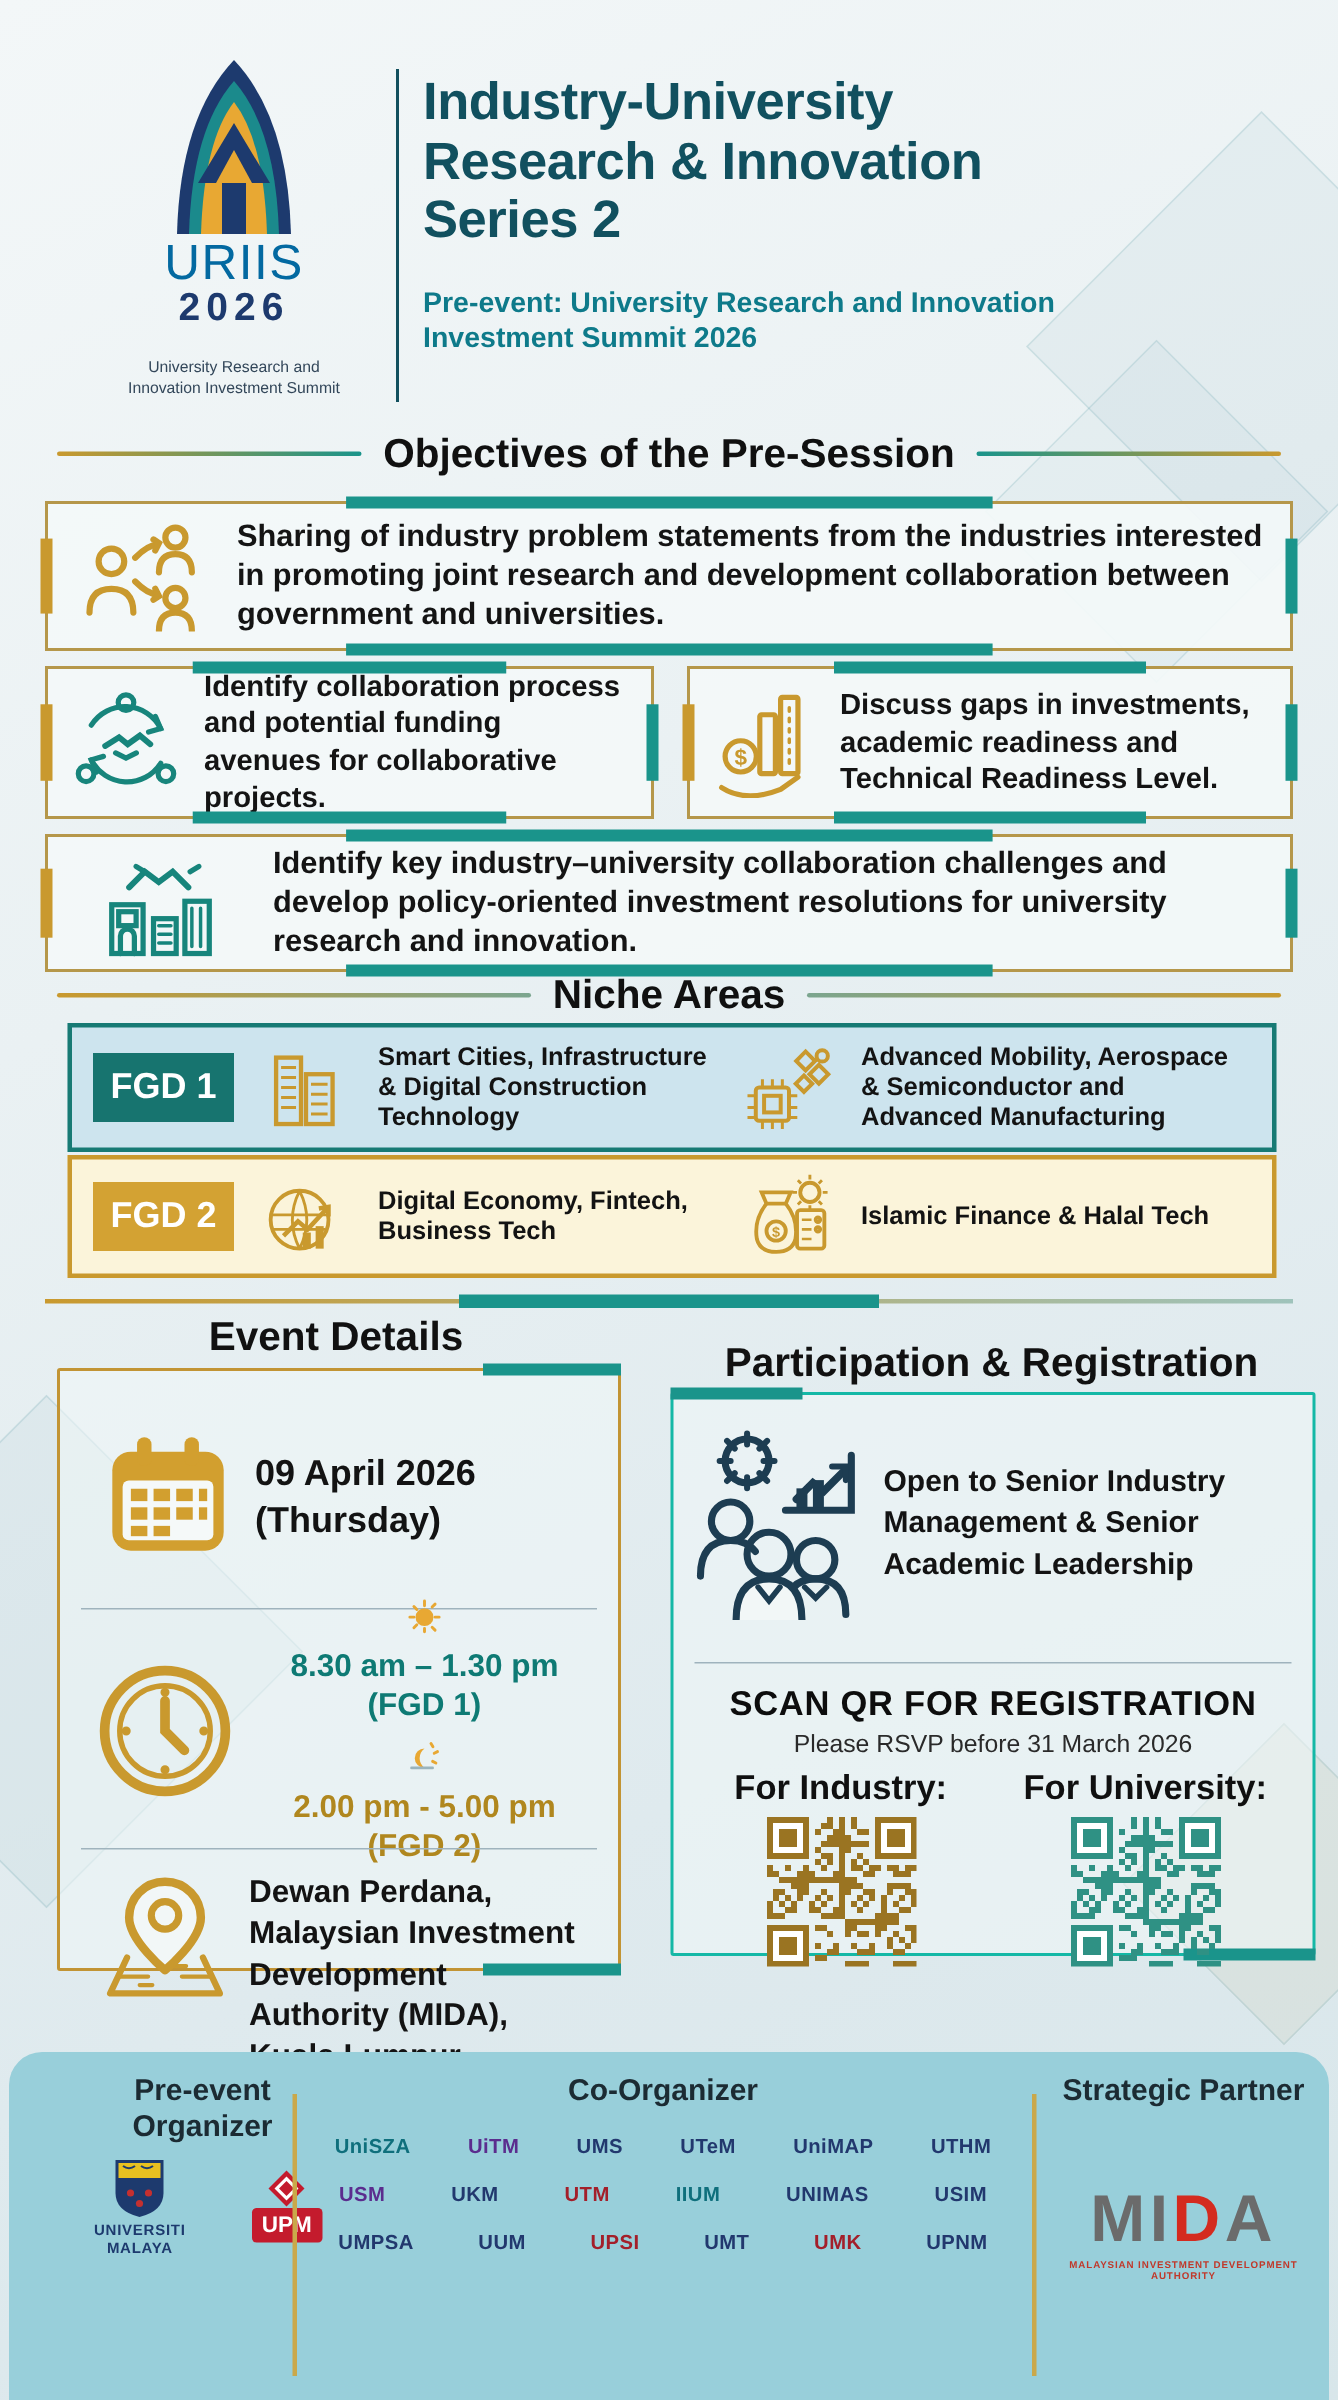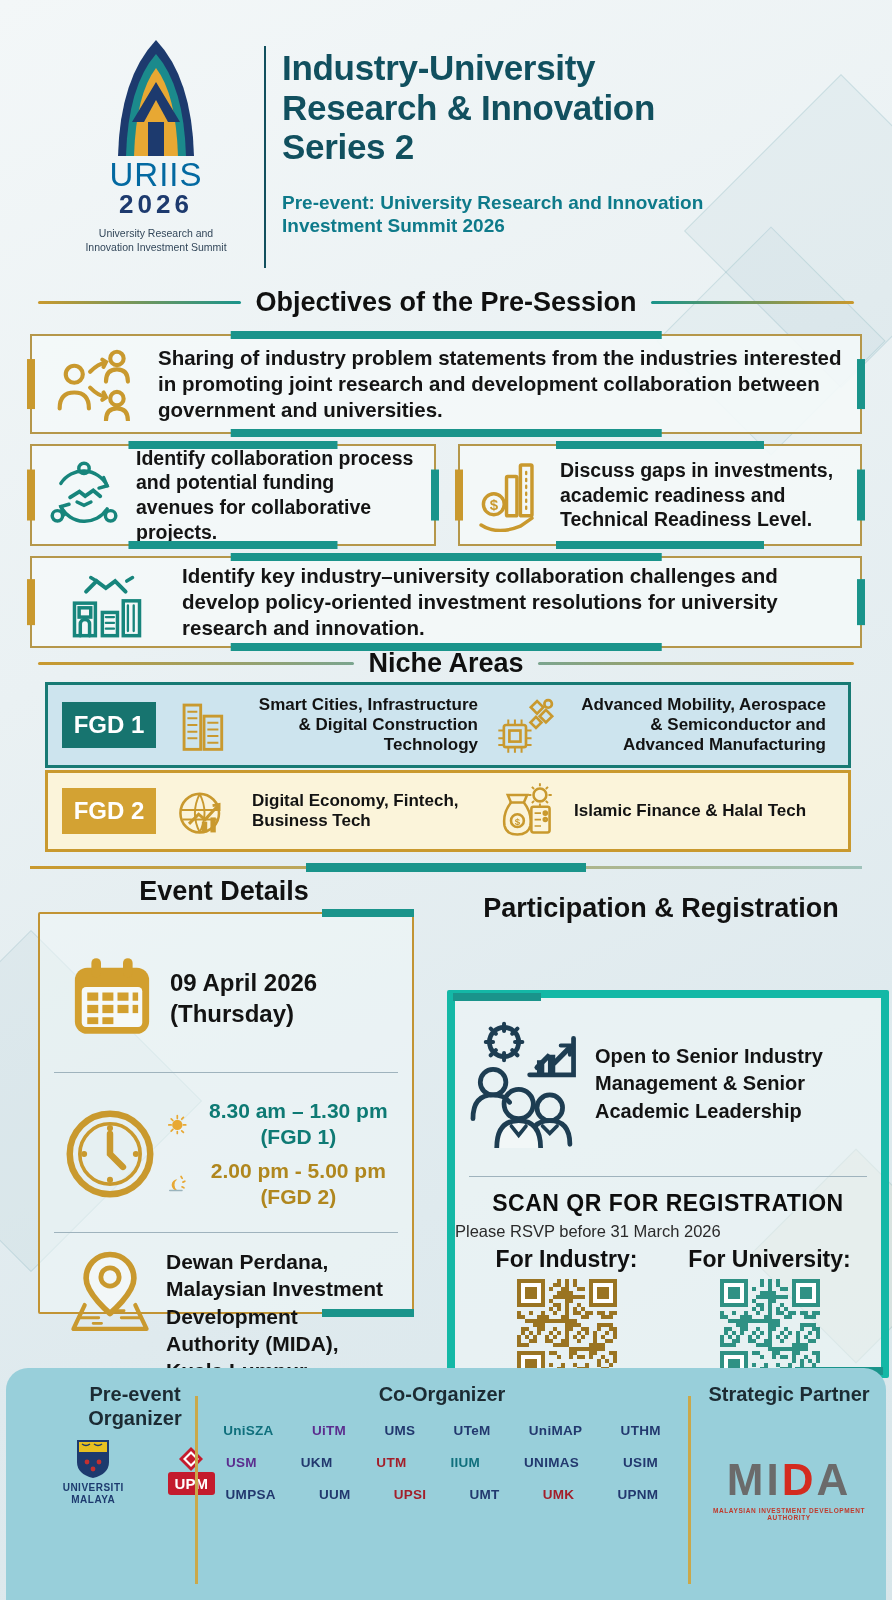--- a/index.html
+++ b/index.html
@@ -12,21 +12,21 @@
   .deco.d1{width:220px;height:220px;right:-60px;top:120px;background:rgba(150,190,200,.10);}
   .deco.d2{width:160px;height:160px;right:40px;top:260px;background:rgba(150,190,200,.08);}
   .deco.d3{width:240px;height:240px;left:-90px;top:980px;background:rgba(150,190,200,.10);}
   .deco.d4{width:150px;height:150px;right:-40px;top:1180px;background:rgba(200,180,120,.10);}
 
   
   .header{position:absolute;top:38px;left:62px;right:20px;height:232px;display:flex;}
   .logo-block{width:188px;text-align:center;flex:none;}
   .logo-acronym{font-size:33px;font-weight:400;color:#0369a1;letter-spacing:1px;margin-top:2px;line-height:1;}
   .logo-year{font-size:26px;font-weight:800;color:#1d3a6e;letter-spacing:4px;line-height:1.05;}
-  .logo-tagline{font-size:10.5px;color:#33475a;margin-top:8px;line-height:1.35;}
+  .logo-tagline{font-size:10.5px;color:#33475a;margin-top:20px;line-height:1.35;}
   .header-divider{width:2px;background:#12505e;margin:8px 16px 0 14px;height:222px;flex:none;}
   .title-block{padding-top:10px;}
   .title-line{font-size:35px;font-weight:800;color:#11505f;line-height:1.13;letter-spacing:-.3px;}
   .subtitle-line{font-size:19px;font-weight:700;color:#0e7a8a;line-height:1.22;}
   .subtitle-line.first{margin-top:24px;}
 
   
   .sec-head{position:absolute;display:flex;align-items:center;gap:14px;}
   .sec-head .line{flex:1;height:3px;background:linear-gradient(90deg,#1a948b,#c9992e);border-radius:2px;}
   .sec-head .line.rev{background:linear-gradient(90deg,#c9992e,#1a948b);}
@@ -59,39 +59,39 @@
   .sec-divider{position:absolute;left:30px;right:30px;height:3px;background:linear-gradient(90deg,#c9992e,#9fc3bb);}
   .sec-divider .mid{position:absolute;left:50%;top:-3px;transform:translateX(-50%);width:280px;height:9px;background:#1a948b;}
 
   
   .col-head{position:absolute;font-size:27px;font-weight:800;color:#111;text-align:center;}
   .panel{position:absolute;border-radius:2px;}
   .panel .acc{position:absolute;height:8px;background:#1a948b;}
   .event-panel{left:38px;width:372px;top:912px;height:398px;border:2px solid #c29434;background:rgba(240,247,248,.55);}
   .event-panel .acc.tr{top:-5px;right:-2px;width:92px;}
   .event-panel .acc.br{bottom:-5px;right:-2px;width:92px;}
-  .reg-panel{left:447px;width:426px;top:990px;height:372px;border:8px solid #14b8a6;background:rgba(240,247,248,.55);}
+  .reg-panel{left:447px;width:426px;top:928px;height:372px;border:2px solid #14b8a6;background:rgba(240,247,248,.55);}
   .reg-panel .acc.tl{top:-5px;left:-2px;width:88px;}
   .reg-panel .acc.br{bottom:-5px;right:-2px;width:88px;}
 
   .ev-row{position:absolute;left:14px;right:12px;display:flex;align-items:center;}
   .ev-ico{flex:none;display:flex;justify-content:center;}
   .ev-main{font-size:24px;font-weight:800;color:#131313;line-height:1.3;}
   .ev-hr{position:absolute;left:14px;right:14px;height:1px;background:#9fb3bd;}
-  .sess{display:flex;align-items:center;gap:8px;}
+  .sess{display:flex;align-items:center;gap:8px;flex-direction:column;}
   .sess .txt{font-weight:800;font-size:21px;line-height:1.25;text-align:center;width:100%;}
   .sess-blk{flex:1;}
   .teal-t{color:#0e7a74;}
   .gold-t{color:#b0871e;}
   .venue-text{font-size:21px;font-weight:800;color:#131313;line-height:1.3;}
 
   .aud-row{position:absolute;top:22px;left:12px;right:14px;display:flex;align-items:center;gap:10px;}
   .aud-text{font-size:20px;font-weight:800;line-height:1.38;color:#131313;}
   .scan-title{position:absolute;top:192px;left:0;right:0;text-align:center;font-size:23px;font-weight:800;letter-spacing:.5px;color:#0d0d0d;}
-  .rsvp{position:absolute;top:224px;left:0;right:0;text-align:left;font-size:16.5px;color:#2a2a2a;}
+  .rsvp{position:absolute;top:224px;left:0;right:0;text-align:center;font-size:16.5px;color:#2a2a2a;}
   .qr-cols{position:absolute;top:248px;left:10px;right:10px;display:flex;}
   .qr-col{flex:1;text-align:center;}
   .qr-label{font-size:23px;font-weight:800;color:#101010;}
   .qr-box{width:100px;height:100px;margin:6px auto 0;}
 
   
   .footer{position:absolute;left:6px;right:6px;bottom:0;height:232px;background:#98cfda;border-radius:22px 22px 0 0;}
   .f-col{position:absolute;top:0;bottom:0;}
   .f-head{font-size:20px;font-weight:800;color:#1c2b33;text-align:center;line-height:1.2;margin-top:14px;}
   .f-div{position:absolute;top:28px;bottom:16px;width:3px;background:#caa84a;}
@@ -232,21 +232,21 @@
   </div>
   <div class="obj-text">Identify key industry–university collaboration challenges and develop policy-oriented investment resolutions for university research and innovation.</div>
 </div>
 
 <div class="sec-head" style="top:648px;left:38px;right:38px;">
   <div class="line rev" style="background:linear-gradient(90deg,#c9992e,#7ba58f);"></div>
   <div class="t">Niche Areas</div>
   <div class="line" style="background:linear-gradient(90deg,#7ba58f,#c9992e);"></div>
 </div>
 
-<div class="niche-row fgd1" style="top:682px;height:80px;text-align:right;">
+<div class="niche-row fgd1" style="top:682px;height:80px;">
   <div class="fgd-chip">FGD 1</div>
   <div class="niche-icon">
     <svg width="62" height="62" viewBox="0 0 56 56" fill="none" stroke="#c9992e" stroke-width="2.6">
       <rect x="10" y="10" width="15" height="40"></rect>
         <rect x="28" y="20" width="16" height="30"></rect>
       <path d="M13 16 h9 M13 22 h9 M13 28 h9 M13 34 h9 M13 40 h9 M31 26 h10 M31 32 h10 M31 38 h10 M31 44 h10" stroke-width="1.8"></path>
     </svg>
   </div>
   <div class="niche-text c1">Smart Cities, Infrastructure &amp; Digital Construction Technology</div>
   <div class="niche-icon">

